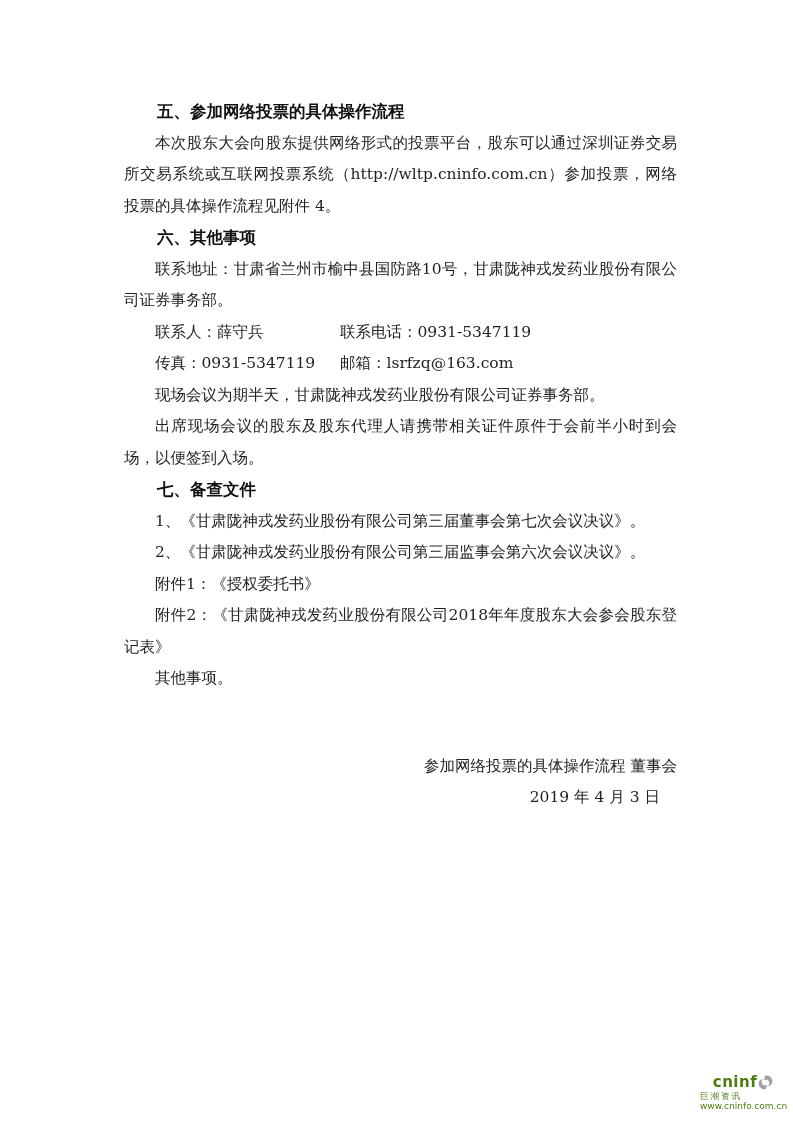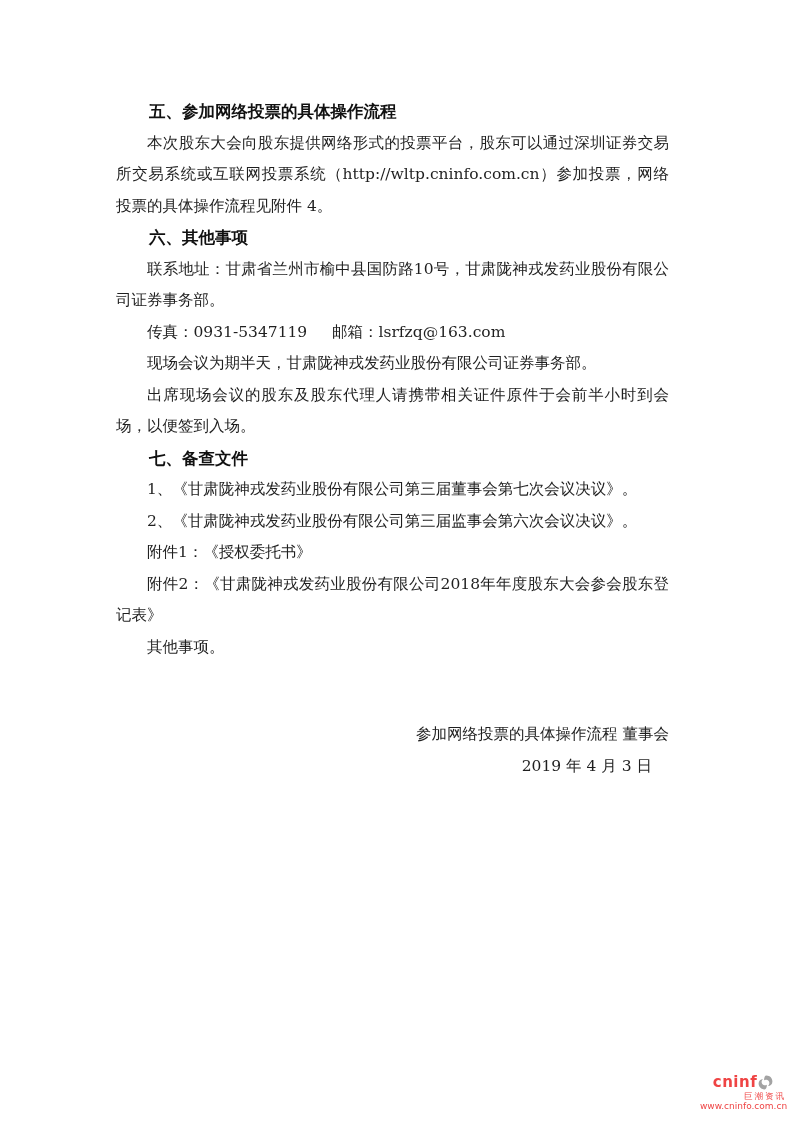--- a/index.html
+++ b/index.html
@@ -12,21 +12,21 @@
     width: 793px;
     height: 1122px;
     margin: 0 auto;
     background: #ffffff;
     overflow: hidden;
     font-family: "DejaVu Serif", "Liberation Serif", serif;
     color: #1f1f1f;
   }
   .content {
     position: absolute;
-    left: 116px;
+    left: 124px;
     top: 96px;
     width: 553px;
     font-size: 15.5px;
     line-height: 31.5px;
     text-align: justify;
   }
   .content p {
     margin: 0;
     text-indent: 2em;
   }
@@ -59,22 +59,22 @@
     white-space: pre-wrap;
   }
   .signature .sig-date {
     padding-right: 17px;
   }
   .cninfo-logo {
     position: absolute;
     right: 7px;
     bottom: 11px;
     width: 86px;
-    text-align: right;
-    color: #ef4444;
+    text-align: left;
+    color: #4d7c0f;
     font-family: "DejaVu Sans", "Liberation Sans", sans-serif;
     line-height: 1;
     user-select: none;
   }
   .cninfo-brand-row {
     display: flex;
     align-items: center;
     justify-content: center;
     gap: 1px;
   }
@@ -107,20 +107,23 @@
   <div class="content">
 
     <h2 class="sec-heading">五、参加网络投票的具体操作流程</h2>
 
     <p>本次股东大会向股东提供网络形式的投票平台，股东可以通过深圳证券交易所交易系统或互联网投票系统（http://wltp.cninfo.com.cn）参加投票，网络投票的具体操作流程见附件 4。</p>
 
     <h2 class="sec-heading">六、其他事项</h2>
 
     <p>联系地址：甘肃省兰州市榆中县国防路10号，甘肃陇神戎发药业股份有限公司证券事务部。</p>
 
+    <div class="cols">
+      <span class="col-left">联系人：薛守兵</span><span>联系电话：0931-5347119</span>
+    </div>
 
     <div class="cols">
       <span class="col-left">传真：0931-5347119</span><span>邮箱：lsrfzq@163.com</span>
     </div>
 
     <p>现场会议为期半天，甘肃陇神戎发药业股份有限公司证券事务部。</p>
 
     <p>出席现场会议的股东及股东代理人请携带相关证件原件于会前半小时到会场，以便签到入场。</p>
 
     <h2 class="sec-heading">七、备查文件</h2>

